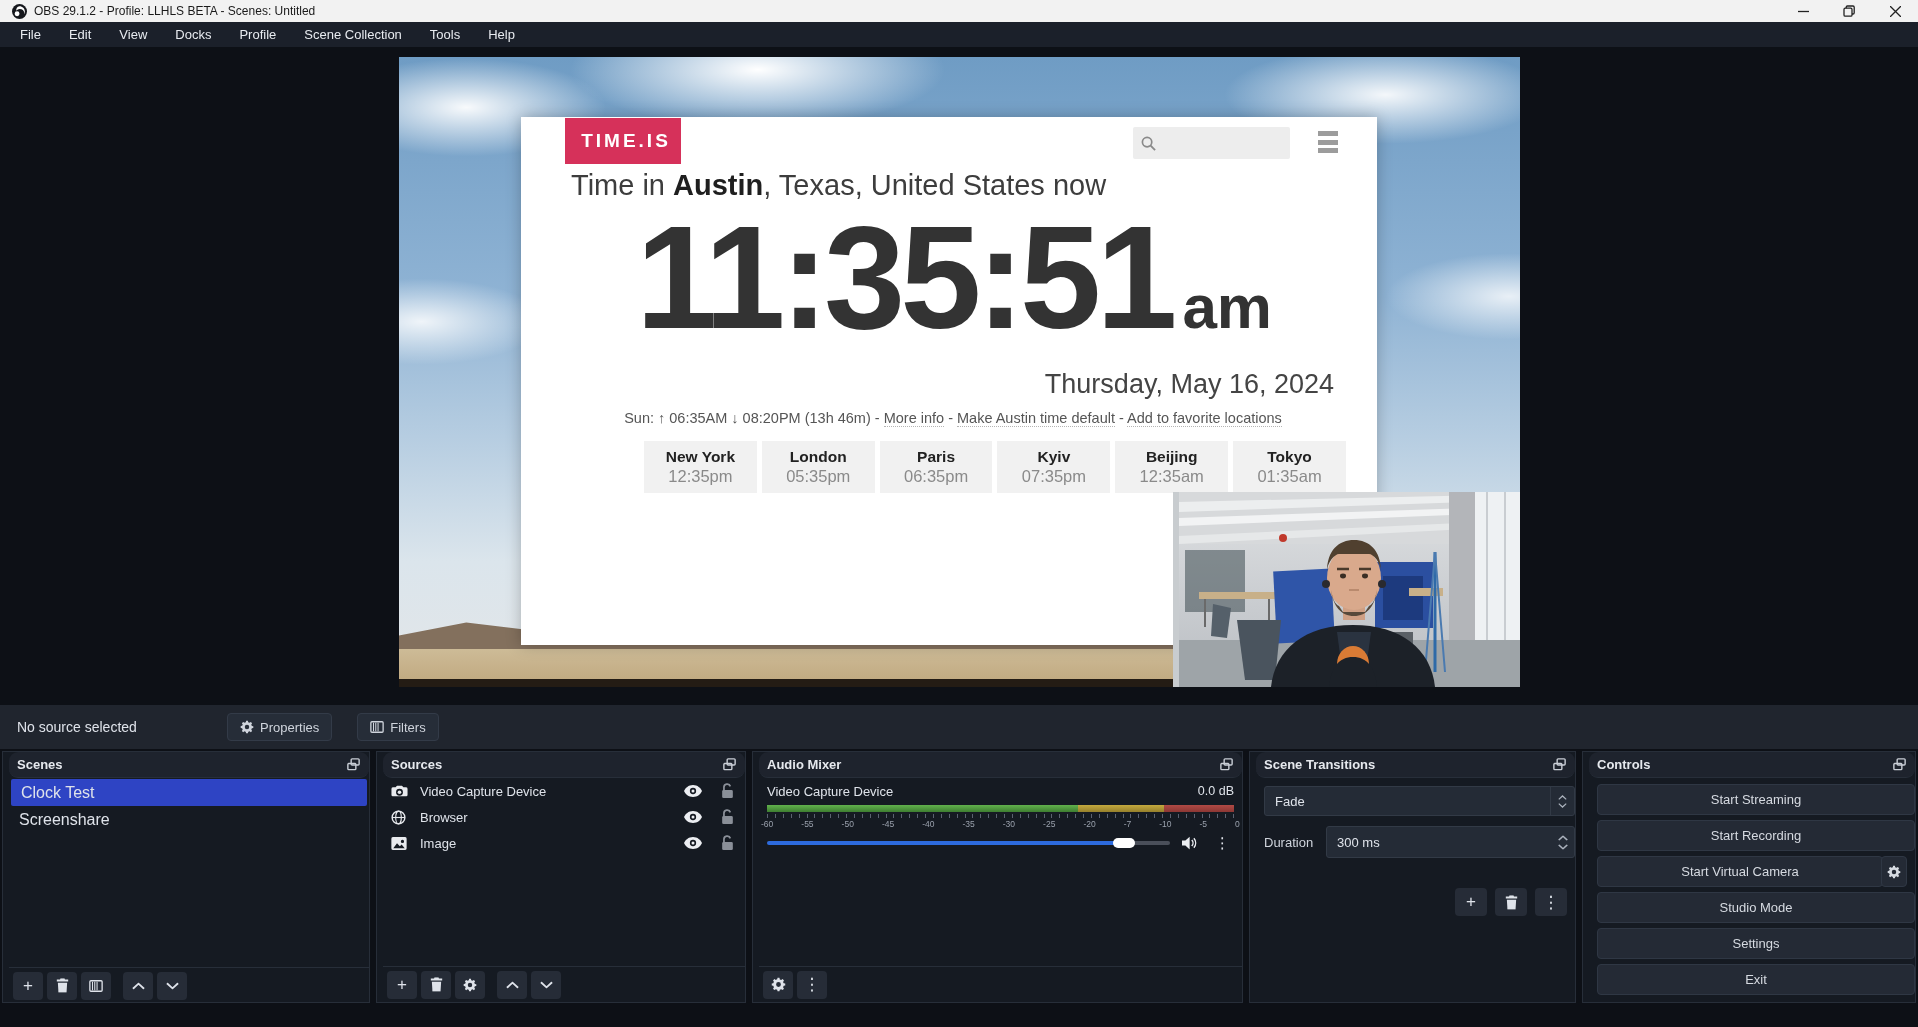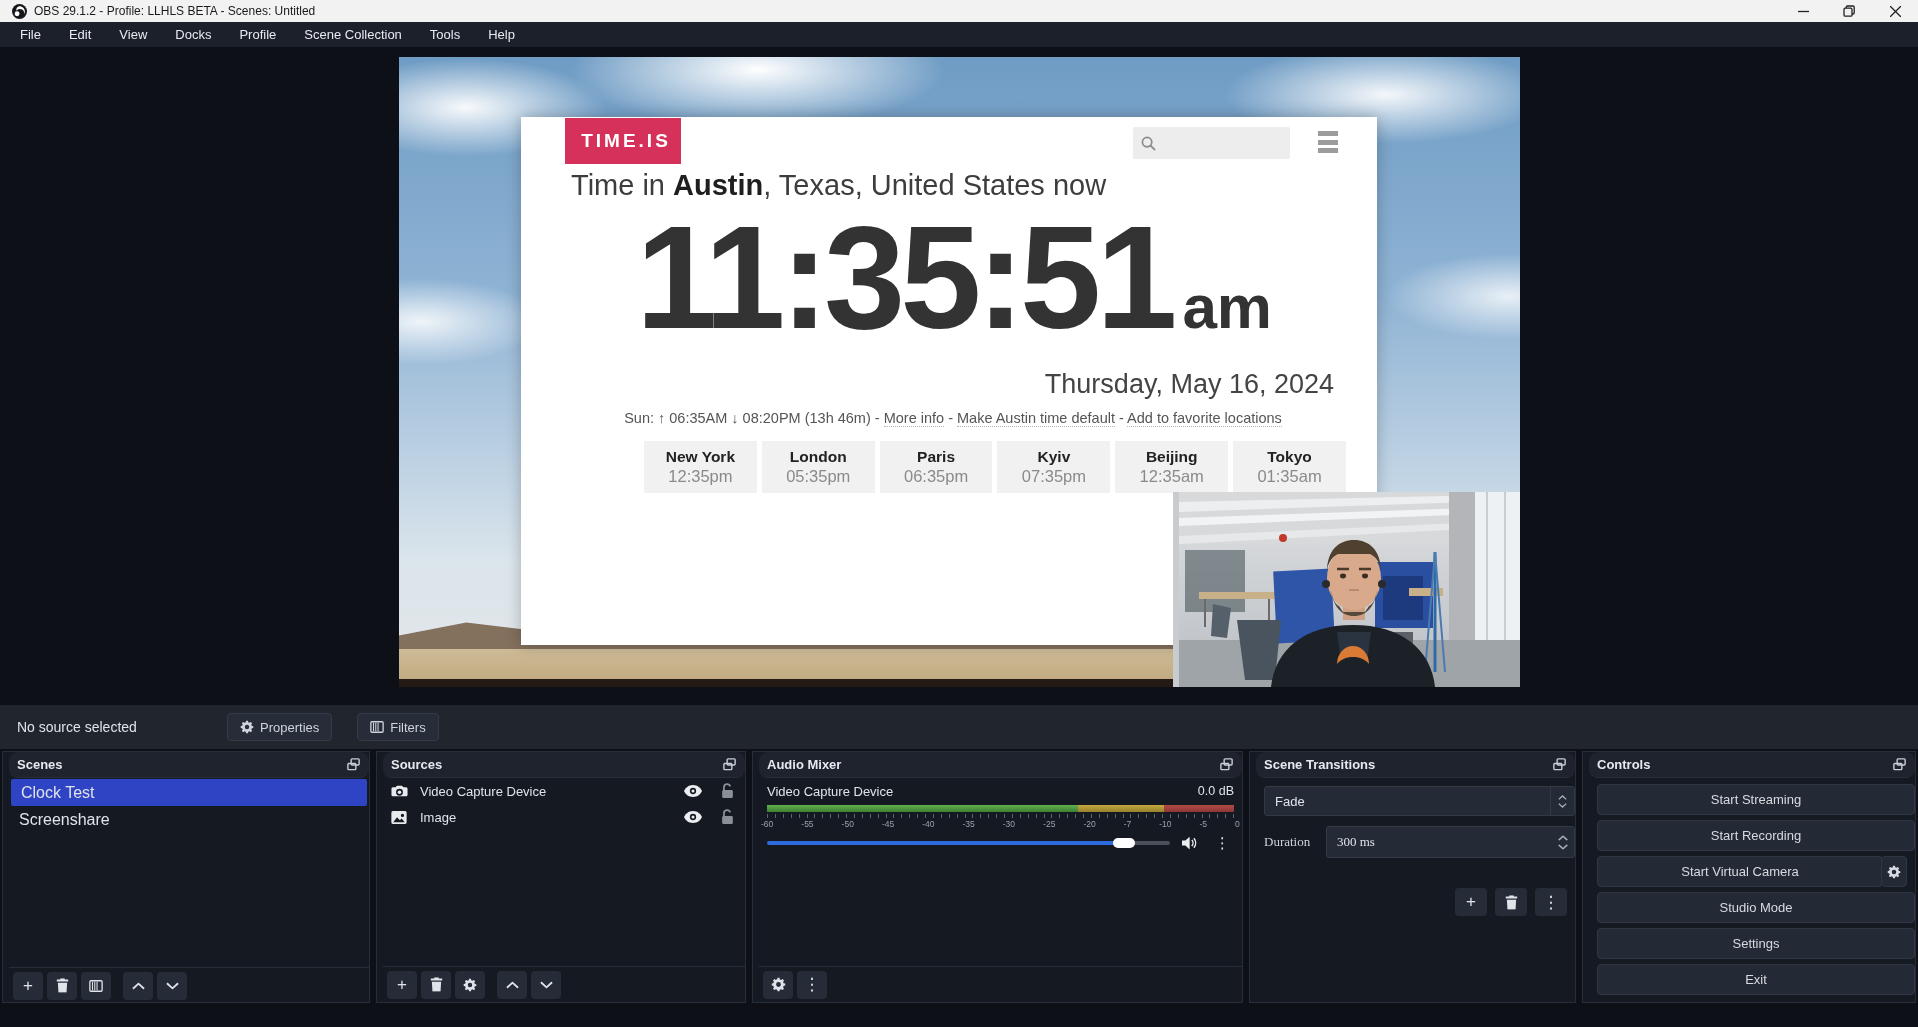--- a/index.html
+++ b/index.html
@@ -110,21 +110,21 @@
   #vol-handle { position:absolute; left:86%; top:-3px; width:22px; height:10px; border-radius:5px; background:#fff; }
   #vol-row .spk { margin-left:12px; color:#eceef2; display:flex; }
   #vol-row .dots { margin-left:12px; width:24px; text-align:center; color:#dfe3ea; font-size:15px; }
 
   
   #trans-select { position:absolute; left:8px; top:8px; width:311px; height:30px; background:#242b36;
                   border:1px solid #323a46; border-radius:3px; display:flex; align-items:center;
                   font-size:13px; color:#dfe3ea; padding-left:10px; }
   #trans-select .spin { margin-left:auto; width:24px; height:100%; border-left:1px solid #323a46;
                         display:flex; flex-direction:column; align-items:center; justify-content:center; gap:3px; color:#aab1bc; }
-  #dur-row { position:absolute; left:8px; top:48px; width:311px; height:32px; display:flex; align-items:center;font-family:Liberation Serif, serif; }
+  #dur-row { position:absolute; left:8px; top:48px; width:311px; height:32px; display:flex; align-items:center; }
   #dur-row .lbl { font-size:13px; color:#cfd4dc; width:62px; }
   #dur-box { position:relative; flex:1; height:32px; background:#242b36; border:1px solid #323a46; border-radius:3px;
              display:flex; align-items:center; padding-left:10px; font-size:13px; color:#dfe3ea; }
   #dur-box .spin { margin-left:auto; margin-right:6px; display:flex; flex-direction:column; gap:3px; color:#aab1bc; }
   #trans-btns { position:absolute; right:8px; top:110px; display:flex; gap:8px; }
   #trans-btns .tool-btn { width:32px; }
 
   
   .ctl-btn { position:absolute; left:8px; width:318px; height:31px; background:#242a35; border:1px solid #2f3744;
              border-radius:4px; color:#d6dae1; font-size:13px; display:flex; align-items:center; justify-content:center; }
@@ -424,20 +424,39 @@
             </svg>
           </span>
         <span class="r-icon lock">
             <svg width="13" height="16" viewBox="0 0 14 18" fill="currentColor">
               <use href="#i-lock"></use>
             </svg>
           </span>
       </div>
       <div class="src-row">
         <span class="s-icon">
+            <svg width="15" height="15" viewBox="0 0 16 16">
+              <use href="#i-globe"></use>
+            </svg>
+          </span>
+        <span>Browser</span>
+        <span class="spacer"></span>
+        <span class="r-icon eye">
+            <svg width="18" height="12" viewBox="0 0 24 16" fill="currentColor">
+              <use href="#i-eye"></use>
+            </svg>
+          </span>
+        <span class="r-icon lock">
+            <svg width="13" height="16" viewBox="0 0 14 18" fill="currentColor">
+              <use href="#i-lock"></use>
+            </svg>
+          </span>
+      </div>
+      <div class="src-row">
+        <span class="s-icon">
             <svg width="16" height="13" viewBox="0 0 18 15" fill="currentColor">
               <use href="#i-image"></use>
             </svg>
           </span>
         <span>Image</span>
         <span class="spacer"></span>
         <span class="r-icon eye">
             <svg width="18" height="12" viewBox="0 0 24 16" fill="currentColor">
               <use href="#i-eye"></use>
             </svg>

